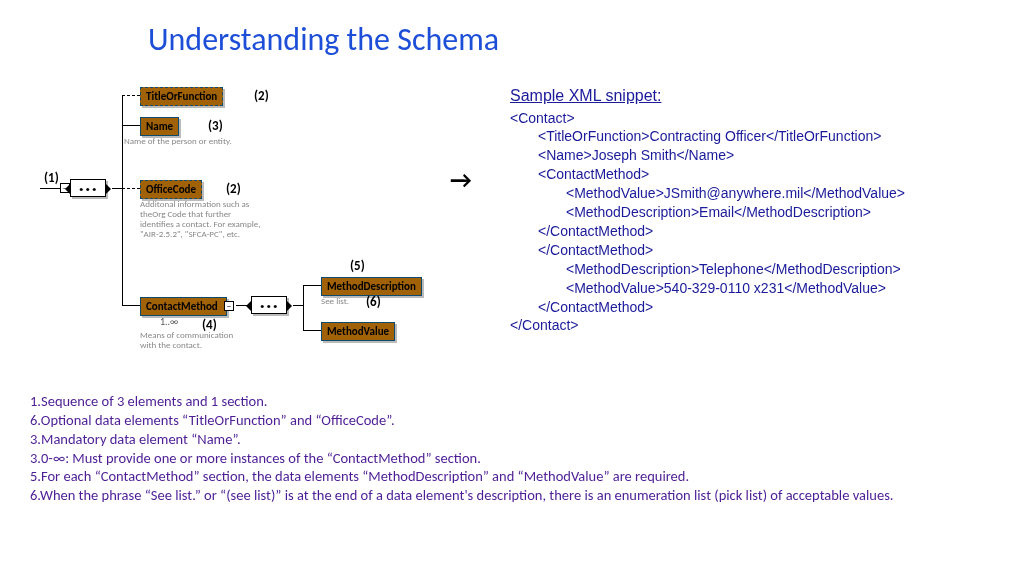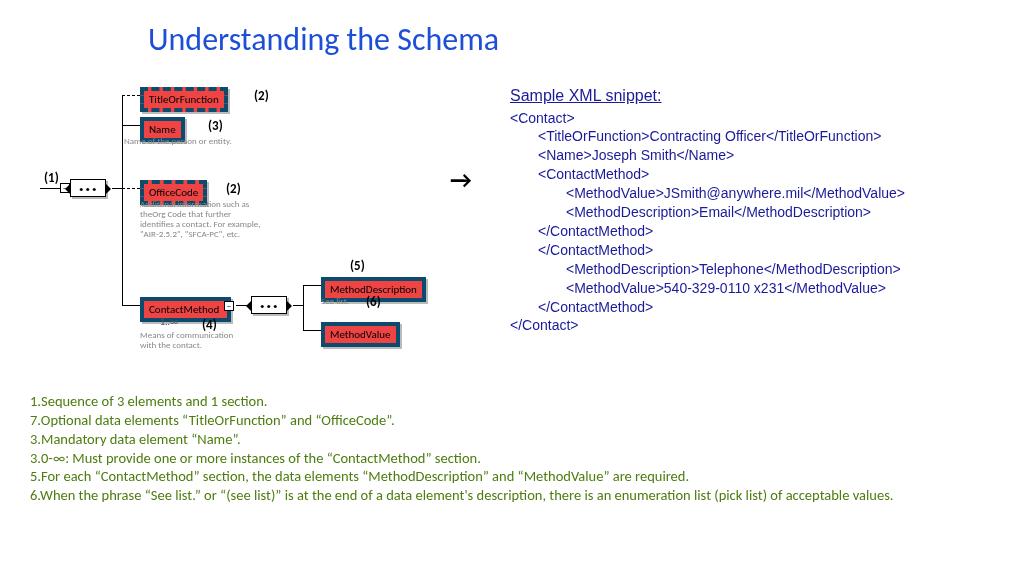--- a/index.html
+++ b/index.html
@@ -22,24 +22,24 @@
   }
   .diagram {
     position: absolute;
     left: 40px;
     top: 80px;
     width: 460px;
     height: 280px;
   }
   .node {
     position: absolute;
-    background: #ef4444;
-    border: 4px solid #0c4a6e;
+    background: #a16207;
+    border: 1px solid #0c4a6e;
     font-size: 11px;
-    font-weight: normal;
+    font-weight: bold;
     padding: 2px 5px;
     white-space: nowrap;
   }
   .node.optional { border-style: dashed; }
   .shadow {
     box-shadow: 2px 2px 0 #bbb;
   }
   .desc {
     position: absolute;
     font-size: 9px;
@@ -117,21 +117,21 @@
   }
   .xml .hdr { font-size: 16px; margin-bottom: 2px; text-decoration: underline; }
   .xml .i1 { padding-left: 28px; }
   .xml .i2 { padding-left: 56px; }
   .notes {
     position: absolute;
     left: 30px;
     top: 392px;
     right: 30px;
     font-size: 14.5px;
-    color: #4d7c0f;
+    color: #4c1d95;
     line-height: 1.3;
   }
 </style>
 </head>
 <body>
 
 <div class="title">Understanding the Schema</div>
 
 <div class="diagram">
 
@@ -198,18 +198,18 @@
   <div class="i1">&lt;/ContactMethod&gt;</div>
   <div class="i1">&lt;/ContactMethod&gt;</div>
   <div class="i2">&lt;MethodDescription&gt;Telephone&lt;/MethodDescription&gt;</div>
   <div class="i2">&lt;MethodValue&gt;540-329-0110 x231&lt;/MethodValue&gt;</div>
   <div class="i1">&lt;/ContactMethod&gt;</div>
   <div>&lt;/Contact&gt;</div>
 </div>
 
 <div class="notes">
   <div>1.Sequence of 3 elements and 1 section.</div>
-  <div>7.Optional data elements “TitleOrFunction” and “OfficeCode”.</div>
+  <div>6.Optional data elements “TitleOrFunction” and “OfficeCode”.</div>
   <div>3.Mandatory data element “Name”.</div>
   <div>3.0-∞:  Must provide one or more instances of the “ContactMethod” section.</div>
   <div>5.For each “ContactMethod” section, the data elements “MethodDescription” and “MethodValue” are required.</div>
   <div>6.When the phrase “See list.” or “(see list)” is at the end of a data element's description, there is an enumeration list (pick list) of acceptable values.</div>
 </div>
 
 </body></html>

